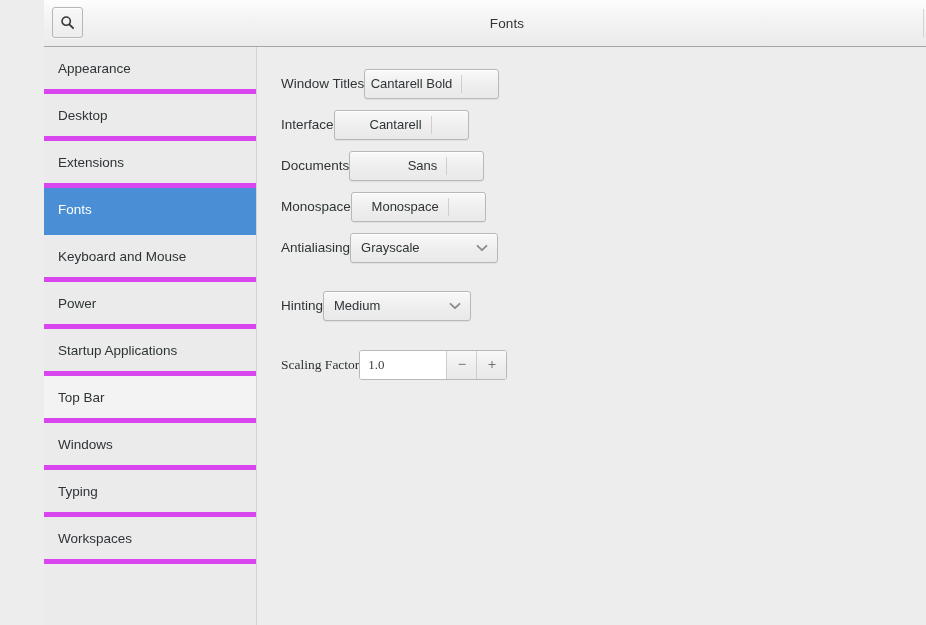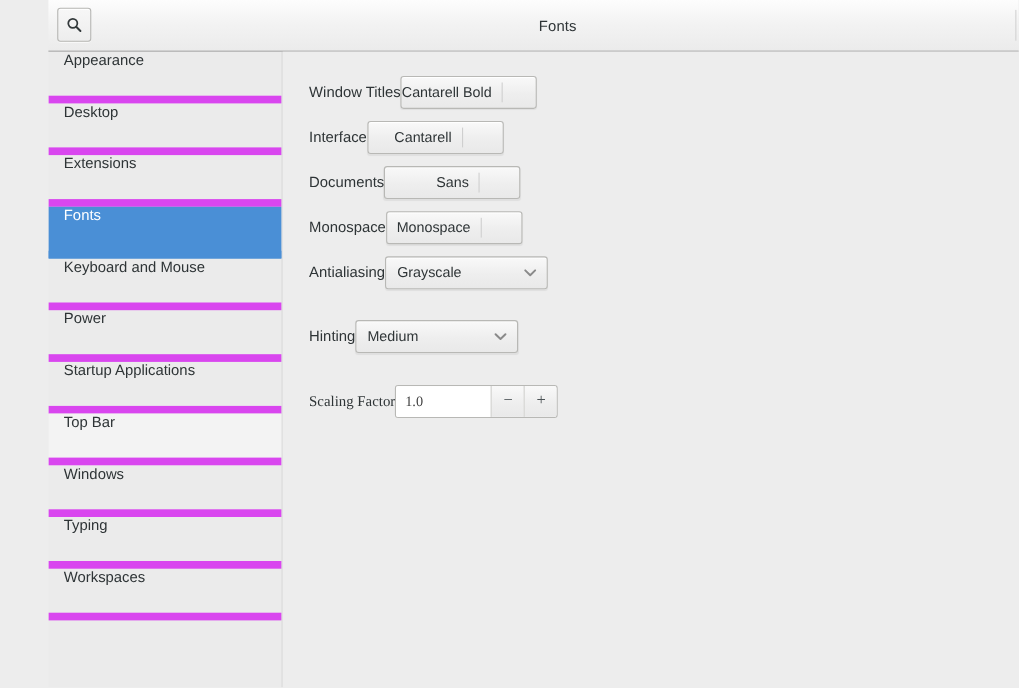--- a/index.html
+++ b/index.html
@@ -105,22 +105,23 @@
     width: 213px;
     flex: 0 0 213px;
     background: #ebebeb;
     border-right: 1px solid #d4d4d4;
     box-sizing: border-box;
     overflow: hidden;
   }
   .sidebar-item {
     height: 47px;
     box-sizing: border-box;
-    border-bottom: 7px solid #d946ef;
-    display: flex;
+    border-bottom: 5px solid #d946ef;
+    display: flex;
+    align-items: center;
     padding-left: 14px;
     font-size: 13.5px;
     color: #2e3436;
     cursor: pointer;
     user-select: none;
   }
   .sidebar-item.hovered {
     background: #f3f3f3;
   }
   .sidebar-item.selected {
@@ -152,21 +153,21 @@
     color: #2e3436;
   }
   .row-control {
     display: flex;
     align-items: center;
     justify-content: flex-end;
   }
 
   
   .font-button {
-    width: 124px;
+    width: 135px;
     height: 30px;
     box-sizing: border-box;
     border: 1px solid #b8b8b5;
     border-radius: 3px;
     background: linear-gradient(to bottom, #f9f9f9 0%, #eeeeee 55%, #e9e9e9 100%);
     box-shadow: inset 0 1px 0 rgba(255,255,255,0.9), 0 1px 1px rgba(0,0,0,0.06);
     display: flex;
     align-items: stretch;
     cursor: pointer;
     overflow: hidden;

